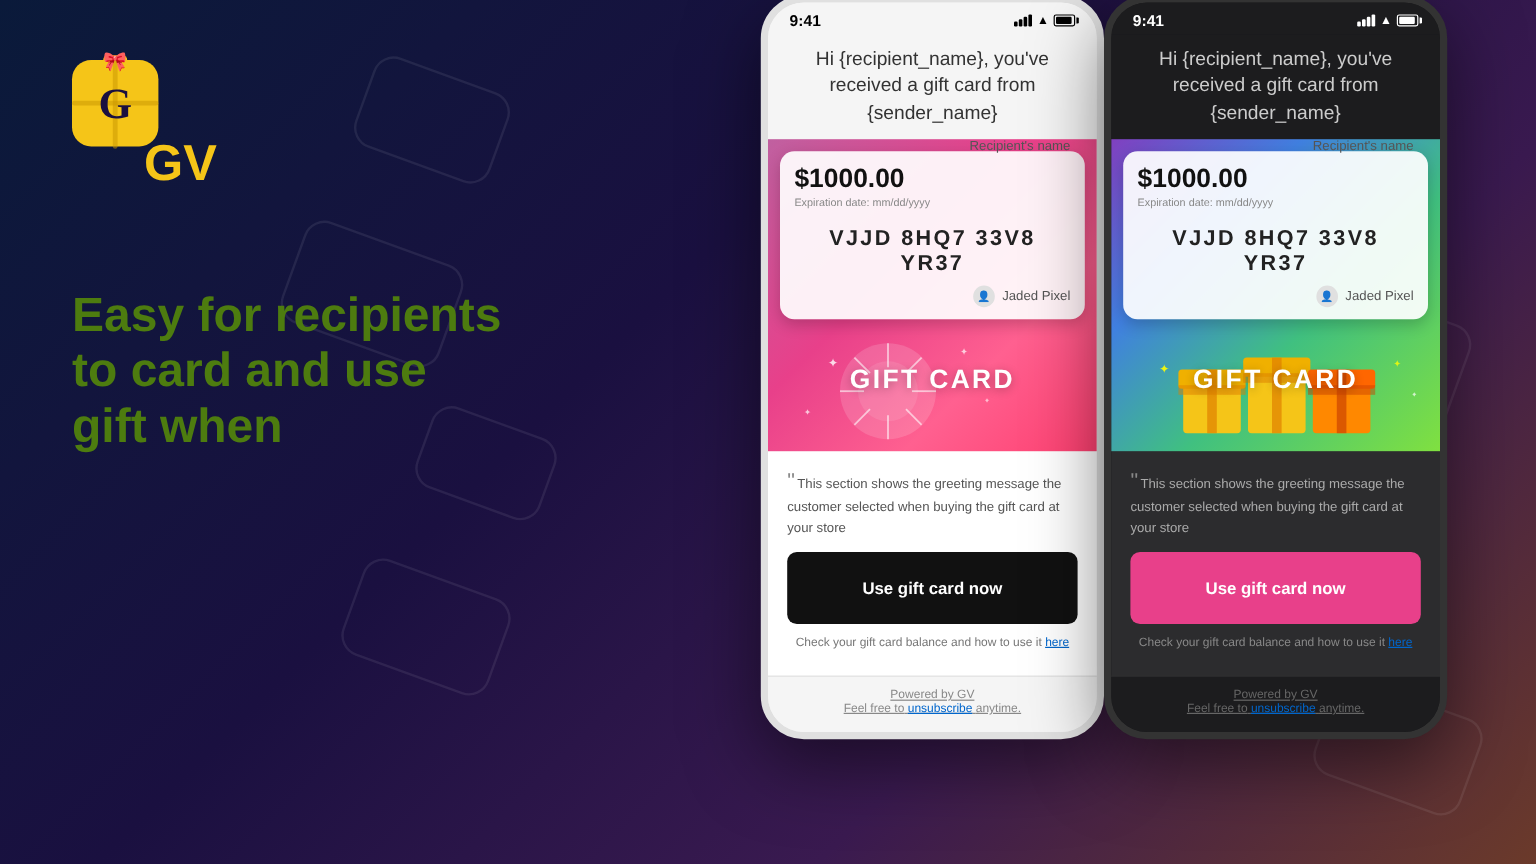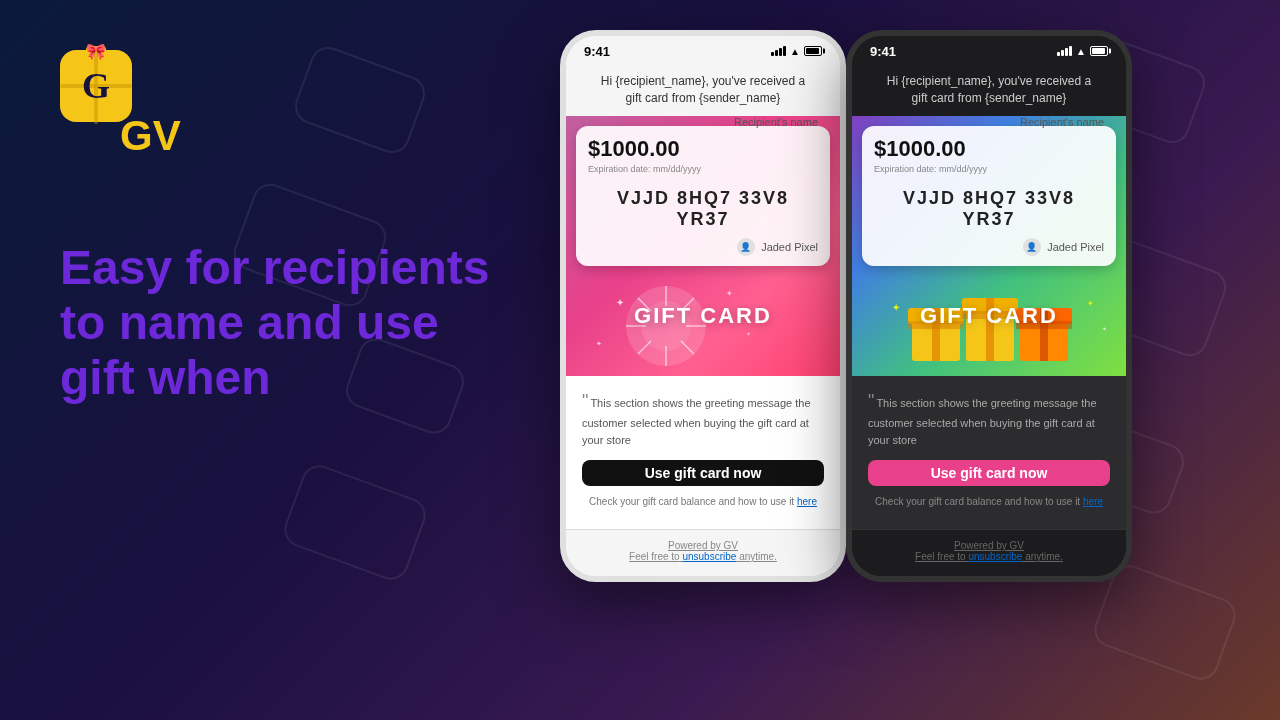--- a/index.html
+++ b/index.html
@@ -112,35 +112,36 @@
       position: absolute;
       top: 108px;
       left: 60px;
     }
 
     .tagline {
       position: absolute;
       top: 240px;
       left: 60px;
       width: 460px;
-      font-size: 48px;
+      font-size: 40px;
       font-weight: 900;
-      color: #6d28d9;
+      color: #4d7c0f;
       line-height: 1.15;
     }
 
     
     .phones-container {
       position: absolute;
       right: 0;
       top: 0;
       width: 720px;
       height: 612px;
       display: flex;
       align-items: center;
+      justify-content: center;
     }
 
     
     .phone {
       width: 286px;
       border-radius: 36px;
       overflow: hidden;
       box-shadow: 0 20px 60px rgba(0,0,0,0.5);
       position: relative;
       flex-shrink: 0;
@@ -208,21 +209,21 @@
       top: 1px;
       bottom: 1px;
       width: 80%;
       background: currentColor;
       border-radius: 1px;
     }
 
     
     .email-header {
       padding: 10px 32px;
-      font-size: 12px;
+      font-size: 16px;
       text-align: center;
       line-height: 1.4;
     }
     .email-header-light { background: #f5f5f5; color: #333; }
     .email-header-dark { background: #1c1c1e; color: #ccc; }
 
     
     .gift-card-image {
       width: 100%;
       height: 260px;
@@ -311,21 +312,21 @@
       line-height: 1.5;
       color: #555;
       margin-bottom: 12px;
     }
     .greeting-message-dark { color: #aaa; }
     .quote-mark { font-size: 18px; color: #888; margin-right: 2px; }
 
     .use-btn {
       display: block;
       width: 100%;
-      padding: 5px;
+      padding: 22px;
       border-radius: 8px;
       text-align: center;
       font-size: 14px;
       font-weight: 700;
       cursor: pointer;
       border: none;
       margin-bottom: 10px;
     }
     .use-btn-dark-bg { background: #111; color: white; }
     .use-btn-pink { background: #e8408a; color: white; }
@@ -373,21 +374,21 @@
     <div class="ribbon-h"></div>
     <div class="ribbon-v"></div>
     <span class="logo-g">G</span>
     <span class="logo-bow">🎀</span>
   </div>
 </div>
 <span class="logo-text">GV</span>
 
 <div class="tagline">
   <span>Easy for recipients</span><br>
-  <span>to name and use</span><br>
+  <span>to card and use</span><br>
   <span>gift when</span>
 </div>
 
 <div class="phones-container">
 
   <div class="phone phone-light">
     <div class="phone-inner">
 
       <div class="status-bar status-bar-light">
         <span class="status-time">9:41</span>

